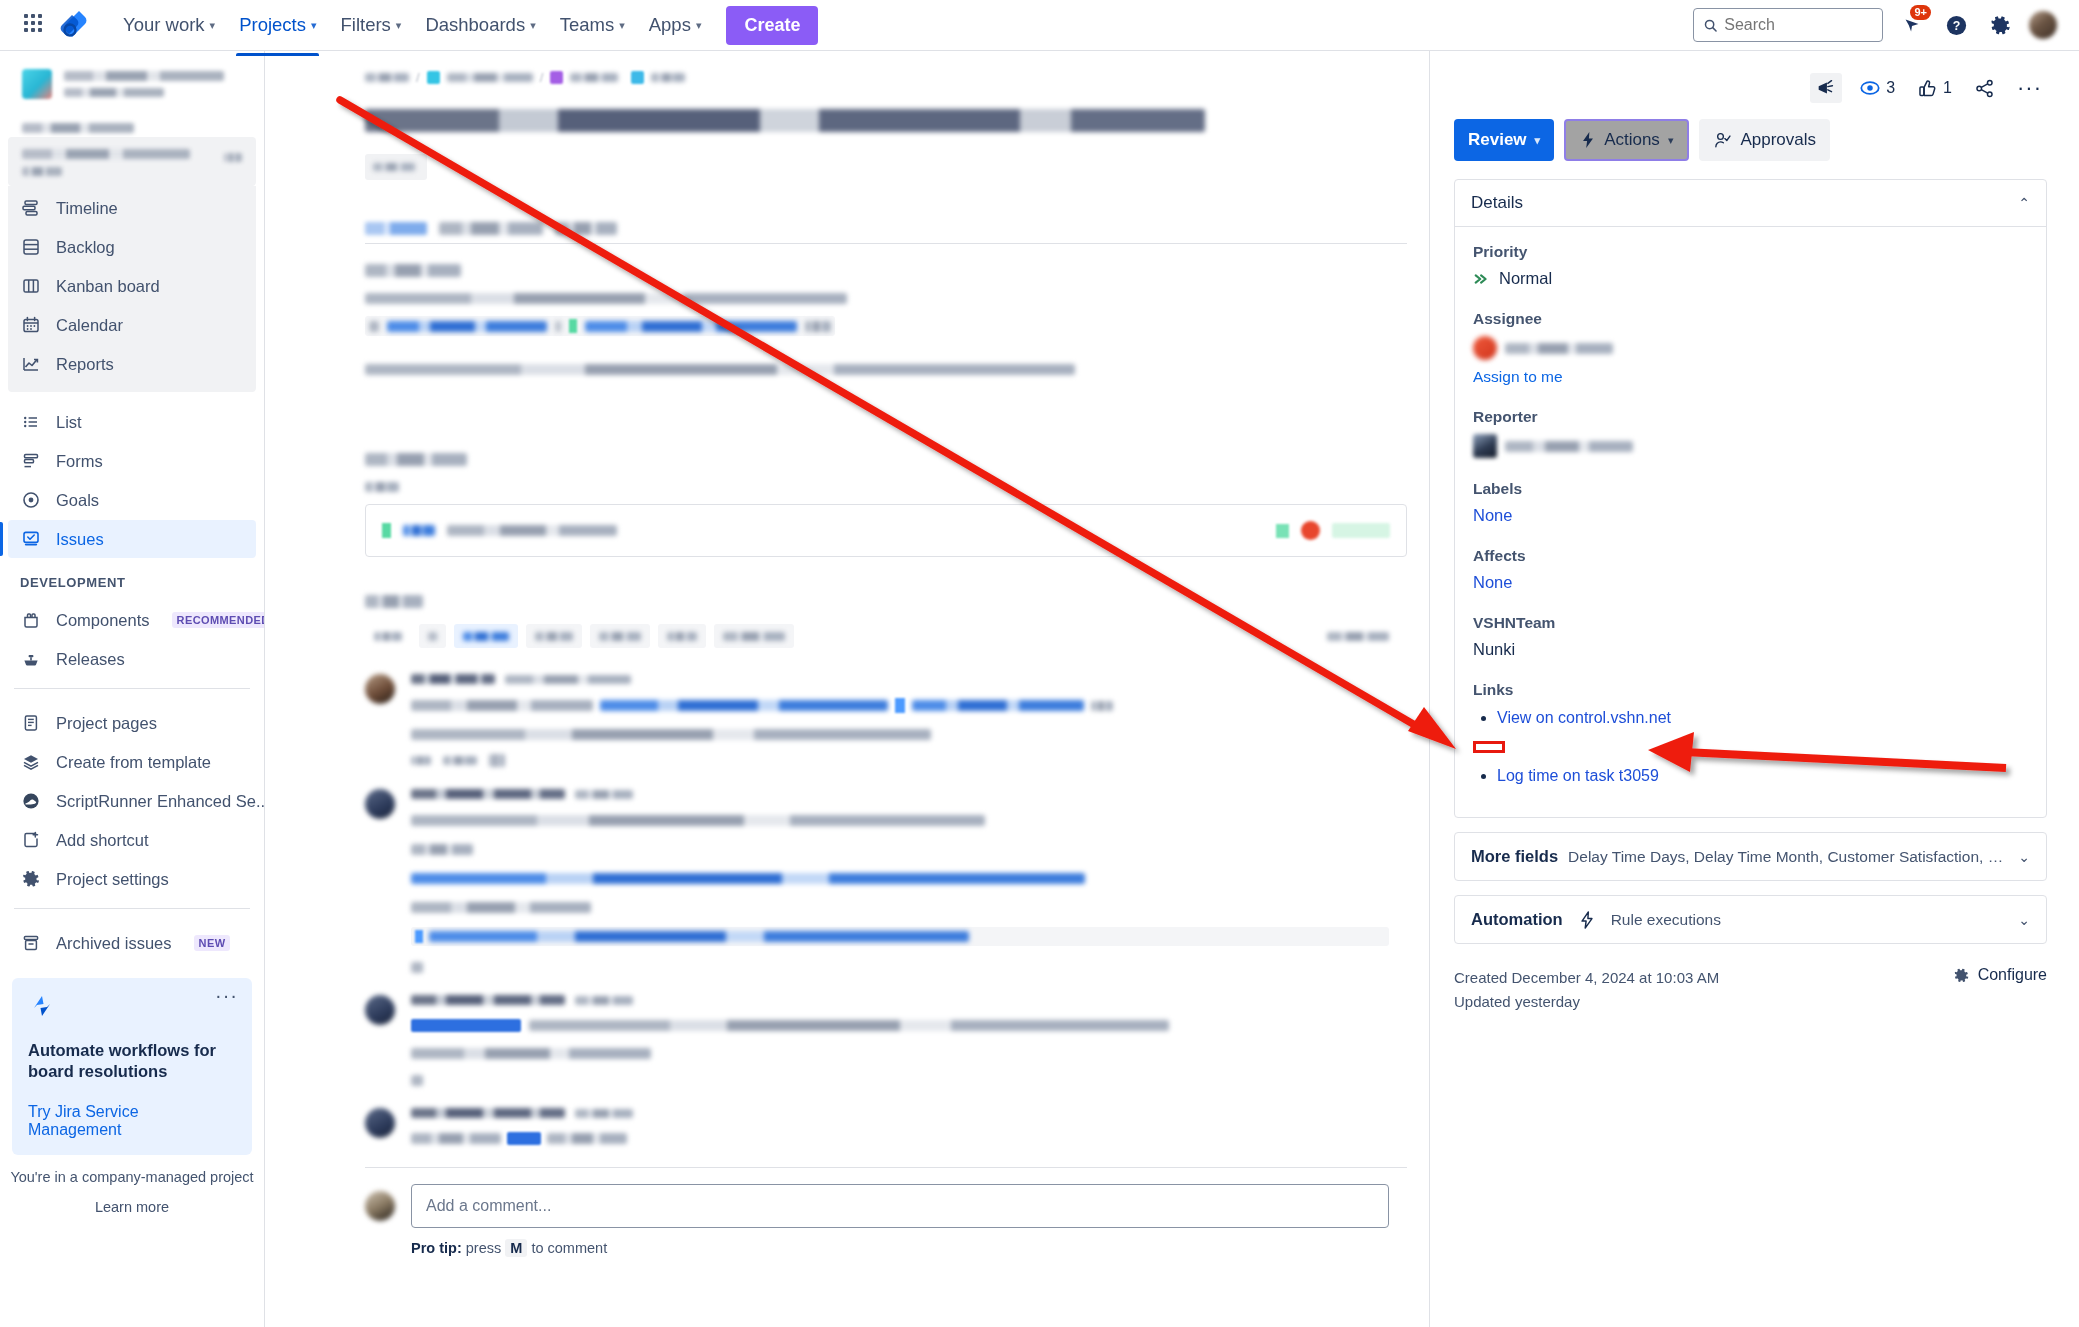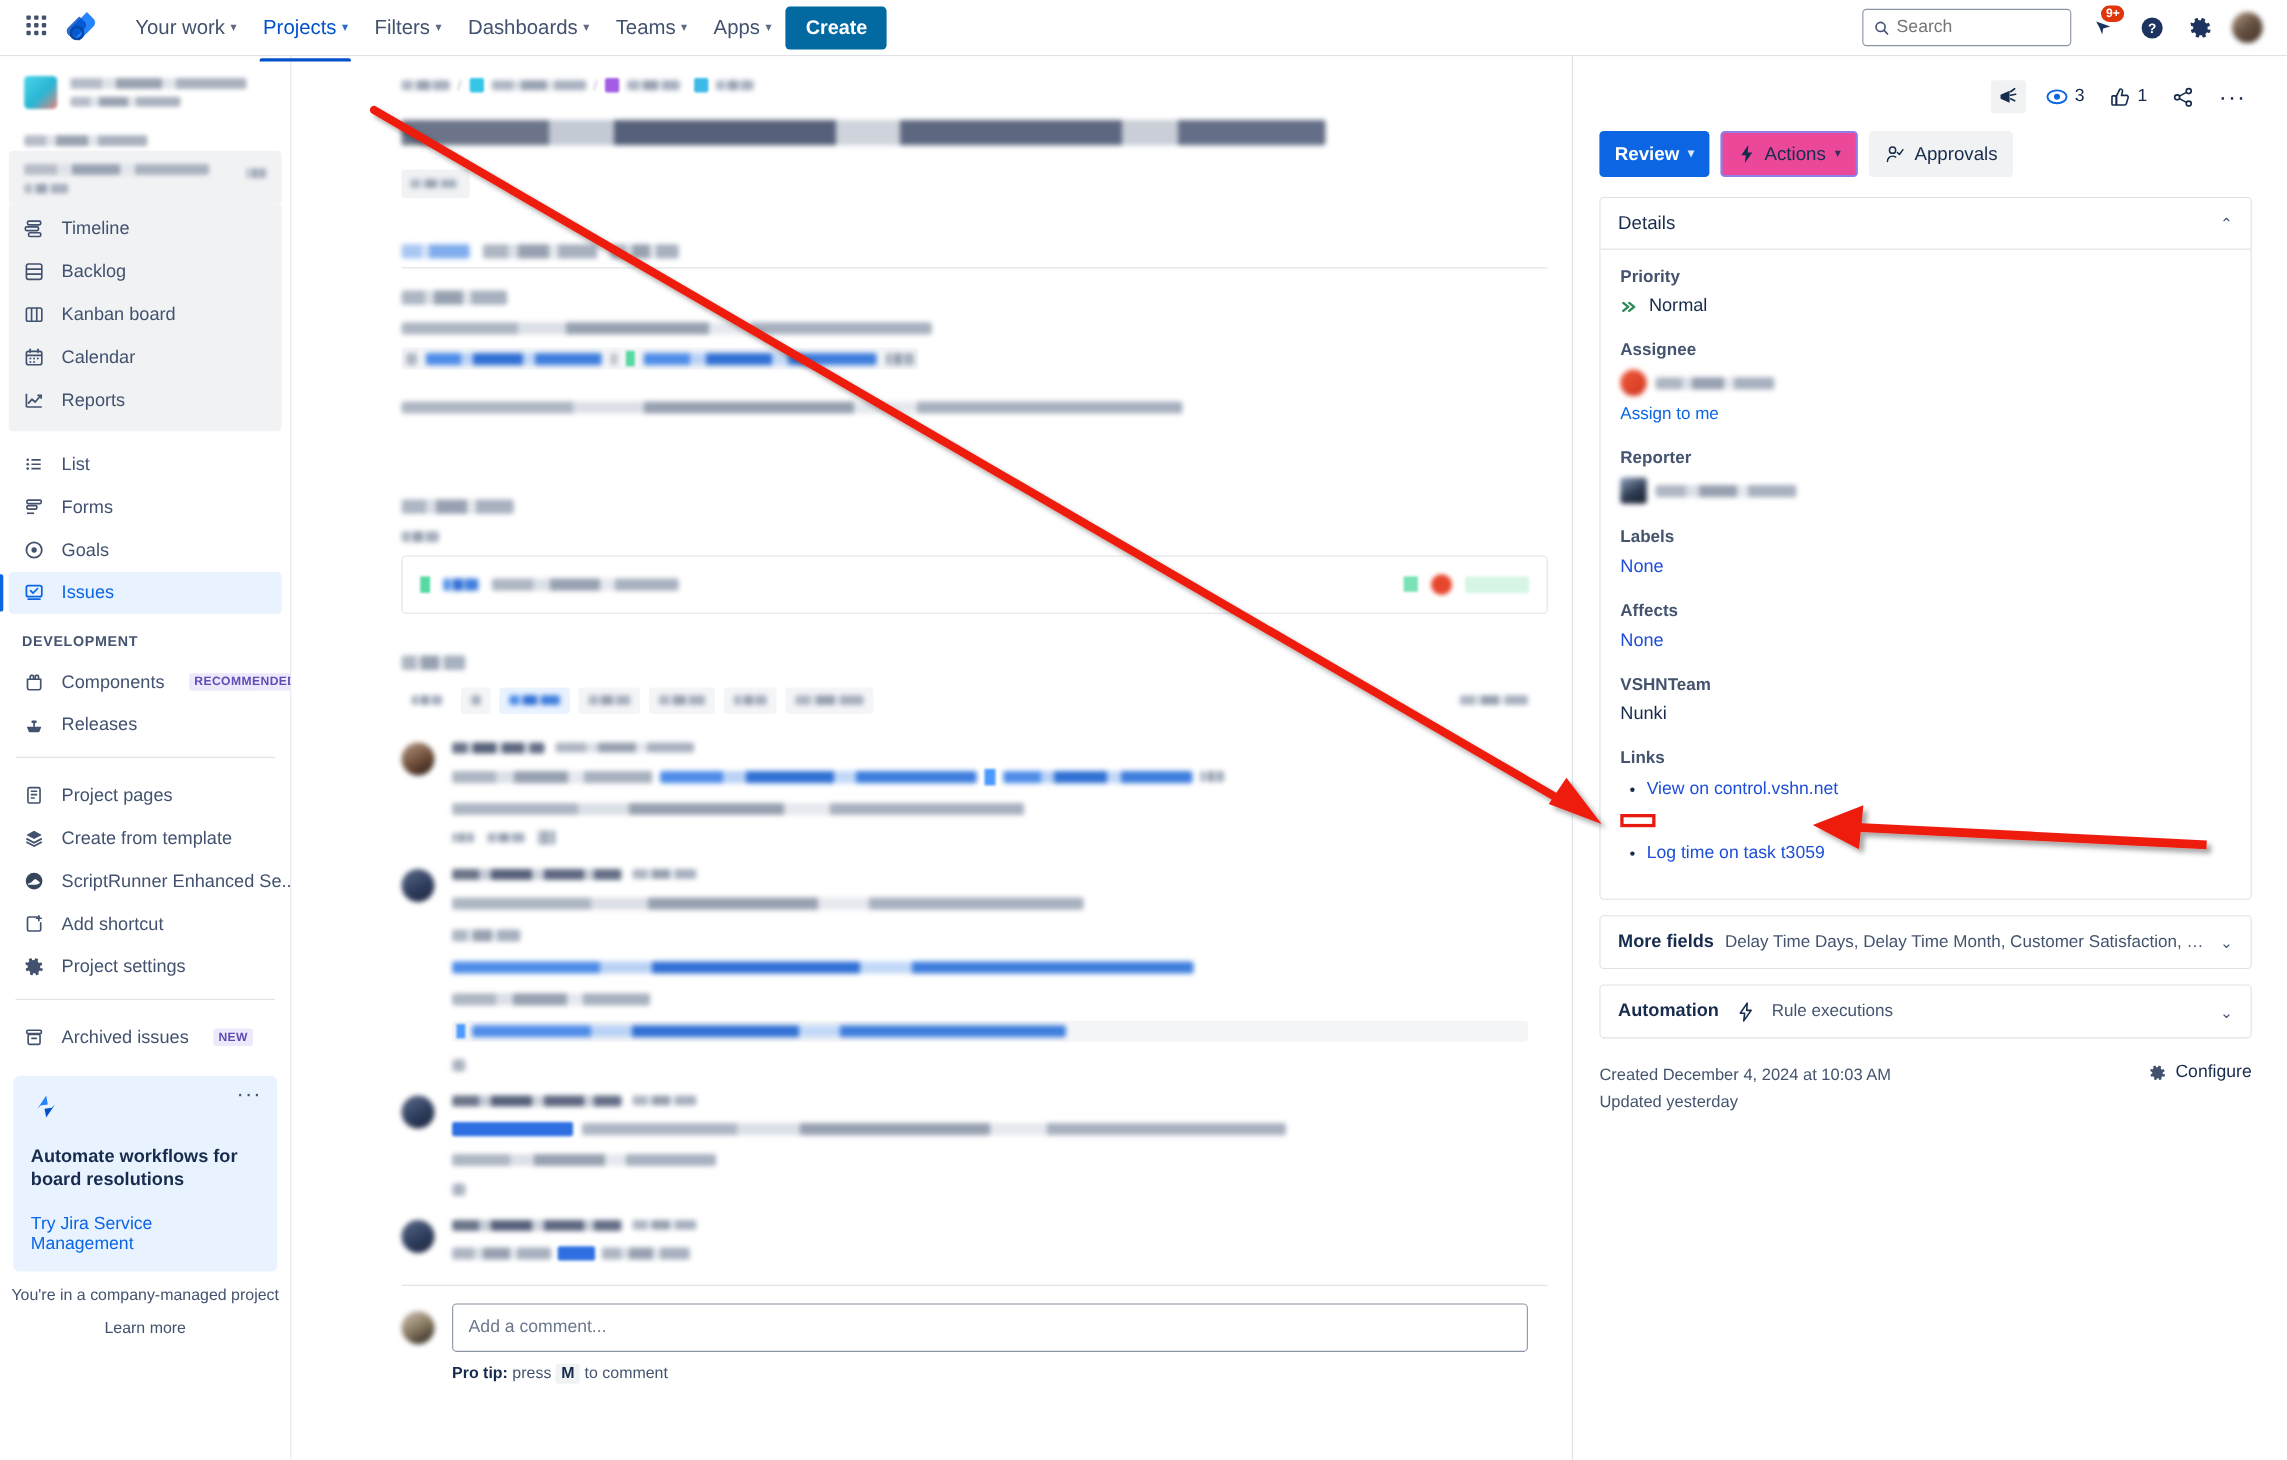--- a/index.html
+++ b/index.html
@@ -26,22 +26,22 @@
     border-radius: 3px; cursor: pointer; white-space: nowrap; position: relative;
     display: flex; align-items: center; gap: 5px;
   }
   .nav-item.active { color: #0052CC; }
   .nav-item.active::after {
     content:''; position: absolute; left: 8px; right: 8px; bottom: -13px;
     height: 3px; background: #0052CC; border-radius: 2px 2px 0 0;
   }
   .caret { font-size: 11px; line-height: 1; opacity: .85; }
   .create-btn {
-    background: #0369a1; color: #fff; font-size: 18px; font-weight: 600;
-    border: none; border-radius: 4px; padding: 9px 18px; cursor: pointer; text-align: center;
+    background: #8b5cf6; color: #fff; font-size: 18px; font-weight: 600;
+    border: none; border-radius: 4px; padding: 9px 18px; margin-left: 12px; cursor: pointer; text-align: center;
   }
   .nav-right { margin-left: auto; display: flex; align-items: center; gap: 14px; padding-right: 8px; }
   .searchbox {
     width: 190px; height: 34px; border: 1px solid #8993A4; border-radius: 4px;
     display: flex; align-items: center; padding: 0 10px; gap: 7px; background:#fff;
   }
   .searchbox input {
     border: none; outline: none; font-size: 16px; color: #5E6C84; width: 100%;
     font-family: inherit; background: transparent;
   }
@@ -155,21 +155,21 @@
     position: absolute; top: 51px; left: 1429px; width: 650px; height: 1276px;
     background: #fff; border-left: 1px solid #DFE1E6; padding: 22px 32px 0 24px; overflow: hidden;
   }
   .rp-topicons { display: flex; justify-content: flex-end; align-items: center; gap: 12px; color:#172B4D; }
   .rp-ic { display:flex;align-items:center;gap:5px;cursor:pointer;padding:4px 5px;border-radius:3px;font-size:16px;color:#42526E;}
   .rp-ic.hl { background:#F1F2F4; }
   .rp-btns { display:flex; gap: 10px; margin-top: 16px; }
   .btn { font-size: 17px; border-radius: 4px; padding: 9px 14px; cursor: pointer; display:flex;align-items:center;gap:8px;
     font-family: inherit; border: none; }
   .btn-primary { background: #0C66E4; color:#fff; font-weight: 600; }
-  .btn-outline { background:#ec4899; border: 2px solid #8F7EE7; color:#172B4D; font-weight: 500;}
+  .btn-outline { background:#a3a3a3; border: 2px solid #8F7EE7; color:#172B4D; font-weight: 500;}
   .btn-subtle { background:#F1F2F4; color:#172B4D; font-weight: 500;}
   .card { border: 1px solid #DFE1E6; border-radius: 4px; margin-top: 18px; background: #fff; }
   .card-head {
     display:flex; align-items:center; justify-content: space-between;
     padding: 13px 16px; font-size: 17px; color: #172B4D; border-bottom: 1px solid #DFE1E6; cursor:pointer;
   }
   .card-body { padding: 16px 18px 22px 18px; }
   .fld-label { font-size: 15.5px; color: #44546F; font-weight: 600; margin: 0 0 8px 0; }
   .fld-group { margin-bottom: 22px; }
   .fld-val { font-size: 16.5px; color: #172B4D; display:flex;align-items:center;gap:8px; }

